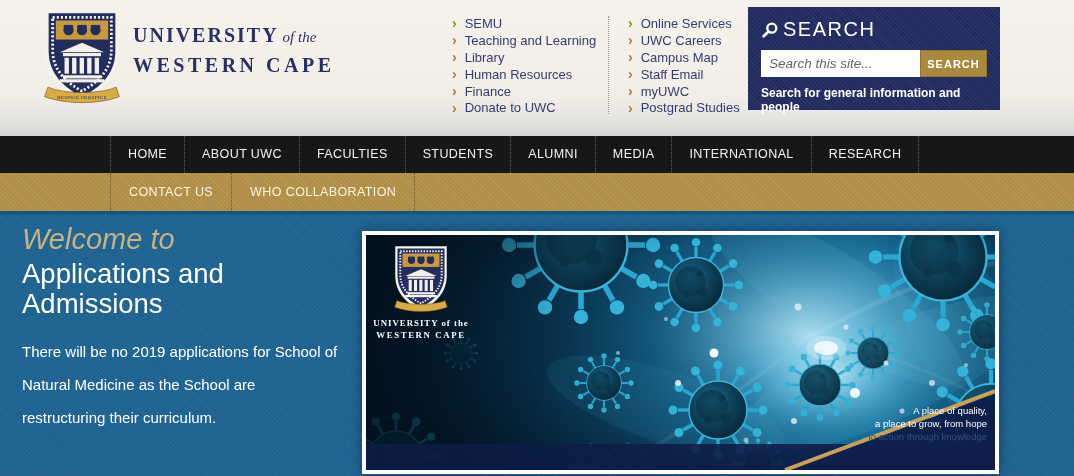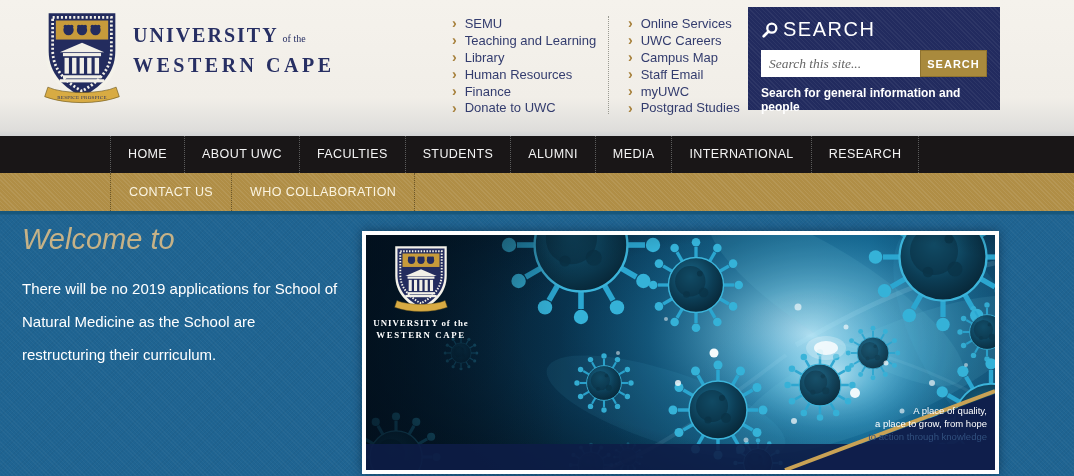--- a/index.html
+++ b/index.html
@@ -5,39 +5,39 @@
   * { margin:0; padding:0; box-sizing:border-box; }
   body { font-family:"Liberation Sans", sans-serif; background:#e9e6e0; }
   .page { position:relative; width:1074px; height:476px; overflow:hidden; background:#f2efe9; }
 
   
   .site-header { position:absolute; top:0; left:0; width:1074px; height:136px;
     background:linear-gradient(180deg,#f5f2ec 0%,#f1eee8 72%,#dedddb 96%,#d2d3d5 100%); }
   .logo-svg { position:absolute; left:38px; top:7px; width:88px; height:100px; }
   .brand { position:absolute; left:133px; top:24px; color:#272f63; font-family:"Liberation Serif", serif; }
   .brand .l1 { font-size:20px; font-weight:bold; letter-spacing:2px; }
-  .brand .conn { font-size:10px; font-weight:normal; letter-spacing:0; margin-left:4px; }
+  .brand .conn { font-size:15px; font-style:italic; font-weight:normal; letter-spacing:0; margin-left:4px; }
   .brand .l2 { font-size:20px; font-weight:bold; letter-spacing:3.5px; margin-top:7px; }
 
   .quicklinks { position:absolute; top:15px; list-style:none; }
   .quicklinks.c1 { left:452px; }
   .quicklinks.c2 { left:628px; }
   .quicklinks li { height:16.9px; display:flex; align-items:center; cursor:pointer; }
   .quicklinks .bullet { color:#a7813c; font-weight:bold; font-size:14px; margin-right:8px; line-height:1; }
   .quicklinks .lbl { font-size:13px; color:#333c6e; }
   .vdivider { position:absolute; left:608px; top:16px; height:98px; border-left:1px dotted #9a9a92; }
 
   .search-panel { position:absolute; left:748px; top:7px; width:252px; height:103px;
     background-color:#222b5f;
     background-image:repeating-linear-gradient(45deg, rgba(255,255,255,.05) 0 1px, transparent 1px 3px); }
   .search-title { display:flex; align-items:center; margin:11px 0 0 13px; color:#fff; }
   .search-title svg { width:18px; height:18px; margin-right:4px; }
   .search-title span { font-size:20px; letter-spacing:1.5px; }
   .search-row { display:flex; margin:9px 13px 0 13px; }
-  .search-row input { width:159px; height:27px; border:0; padding:0 8px; font-family:Liberation Serif, serif;
+  .search-row input { width:159px; height:27px; border:0; padding:0 8px; font-family:Liberation Sans, sans-serif;
     font-size:13.5px; font-style:italic; color:#444; outline:none; }
   .search-row input::placeholder { color:#666; font-style:italic; }
   .search-row button { width:67px; height:27px; background:#a98a3d; border:1px solid #8f7330; color:#fff;
     font-family:"Liberation Sans", sans-serif; font-size:11px; font-weight:bold; letter-spacing:1px; cursor:pointer; }
   .search-hint { margin:9px 13px 0; font-size:12px; font-weight:bold; color:#fff; }
 
   
   .nav-primary { position:absolute; top:136px; left:0; width:1074px; height:37px; background:#191617; }
   .nav-secondary { position:absolute; top:173px; left:0; width:1074px; height:54px;
     background-color:#b08e46;
@@ -209,20 +209,24 @@
   <nav class="nav-secondary">
     <ul>
       <li>CONTACT US</li>
       <li>WHO COLLABORATION</li>
     </ul>
   </nav>
 
   <section class="hero">
     <div class="hero-text">
       <div class="hero-welcome">Welcome to</div>
+      <div class="hero-title">
+        <div>Applications and</div>
+        <div>Admissions</div>
+      </div>
       <div class="hero-body">
         <div>There will be no 2019 applications for School of</div>
         <div>Natural Medicine as the School are</div>
         <div>restructuring their curriculum.</div>
       </div>
     </div>
 
     <div class="banner-card">
       <svg viewBox="0 0 629 235">
         <defs>

